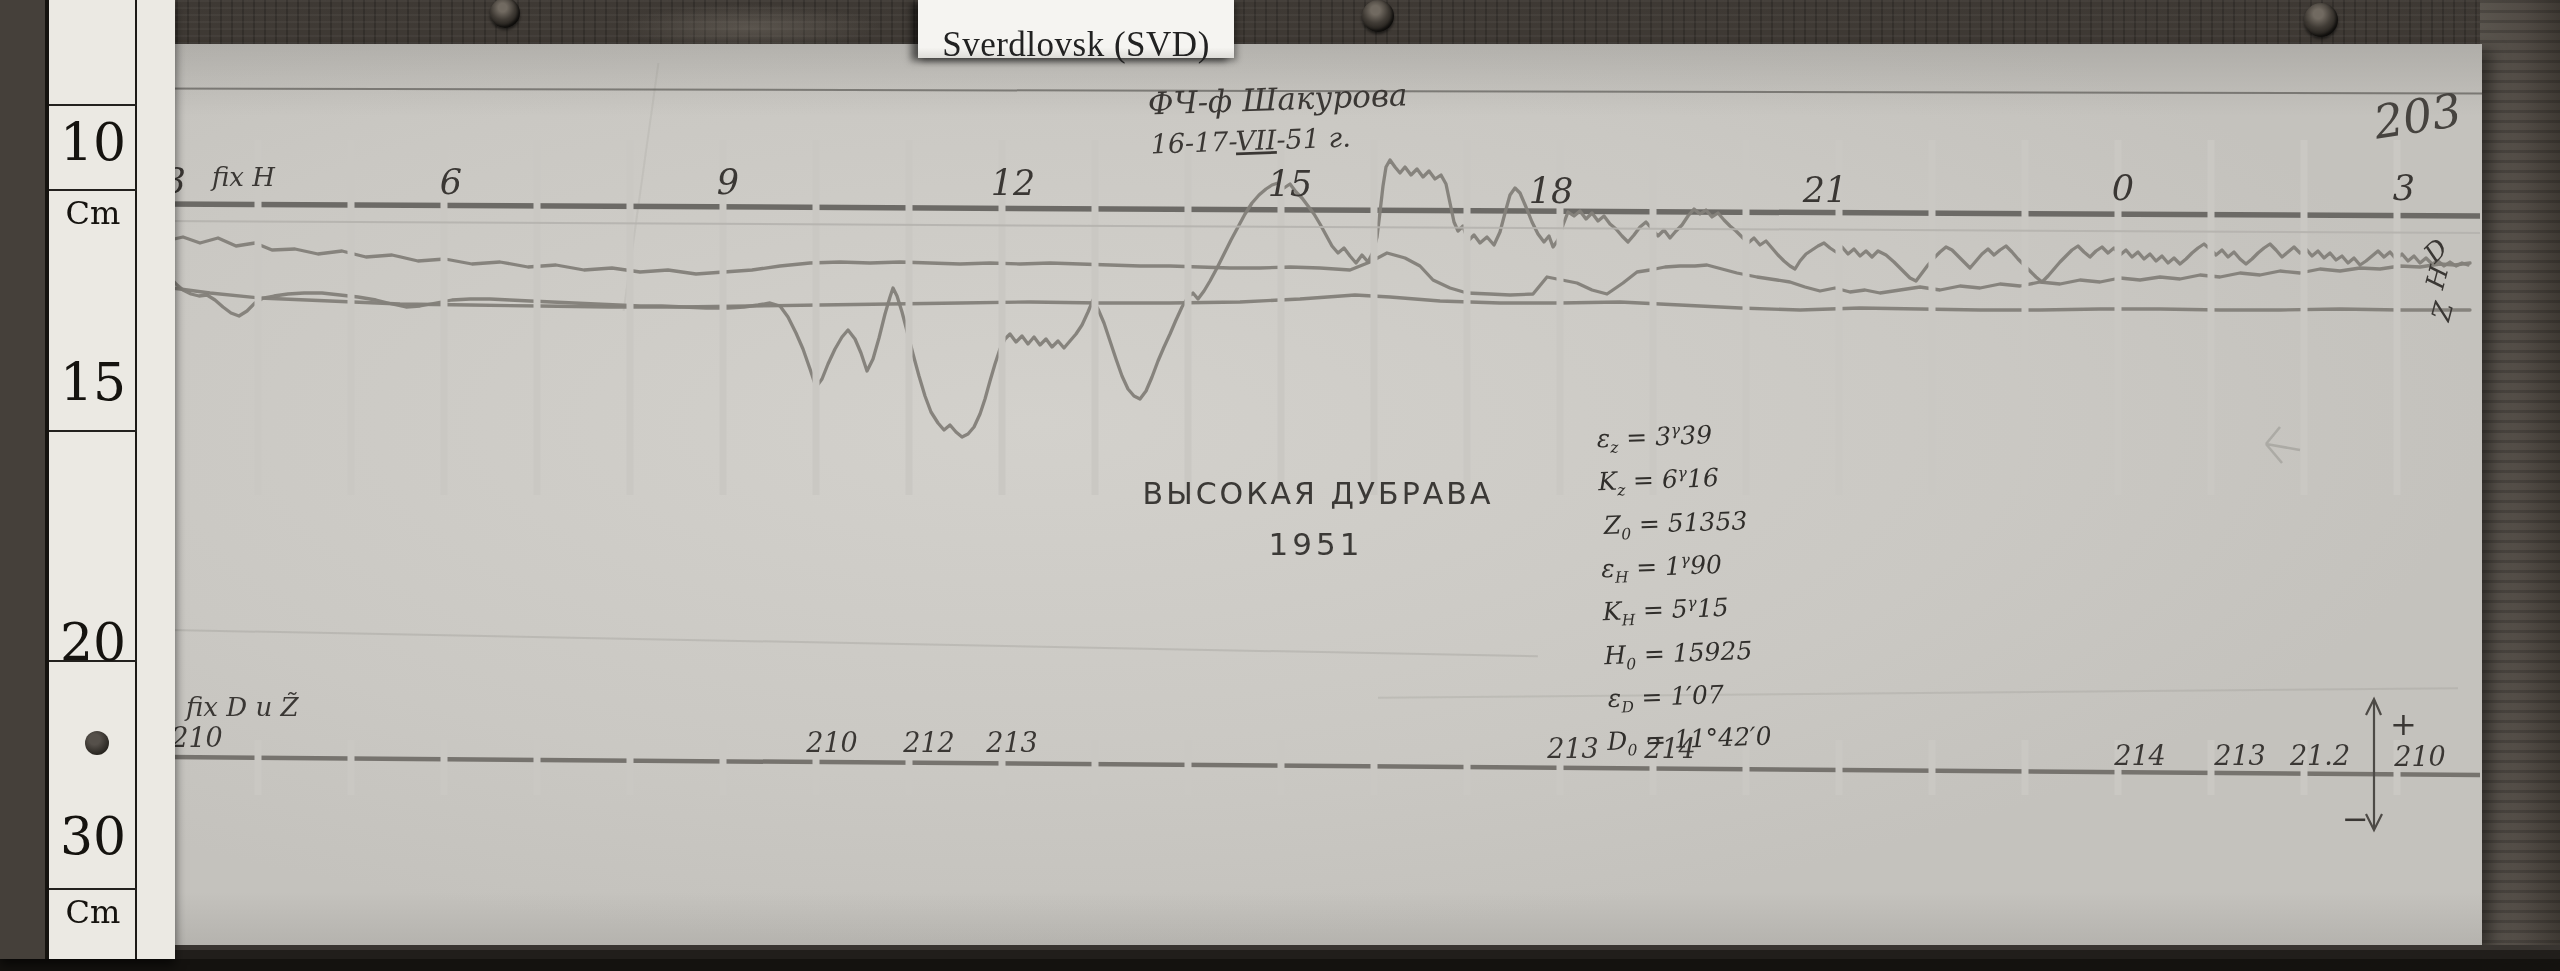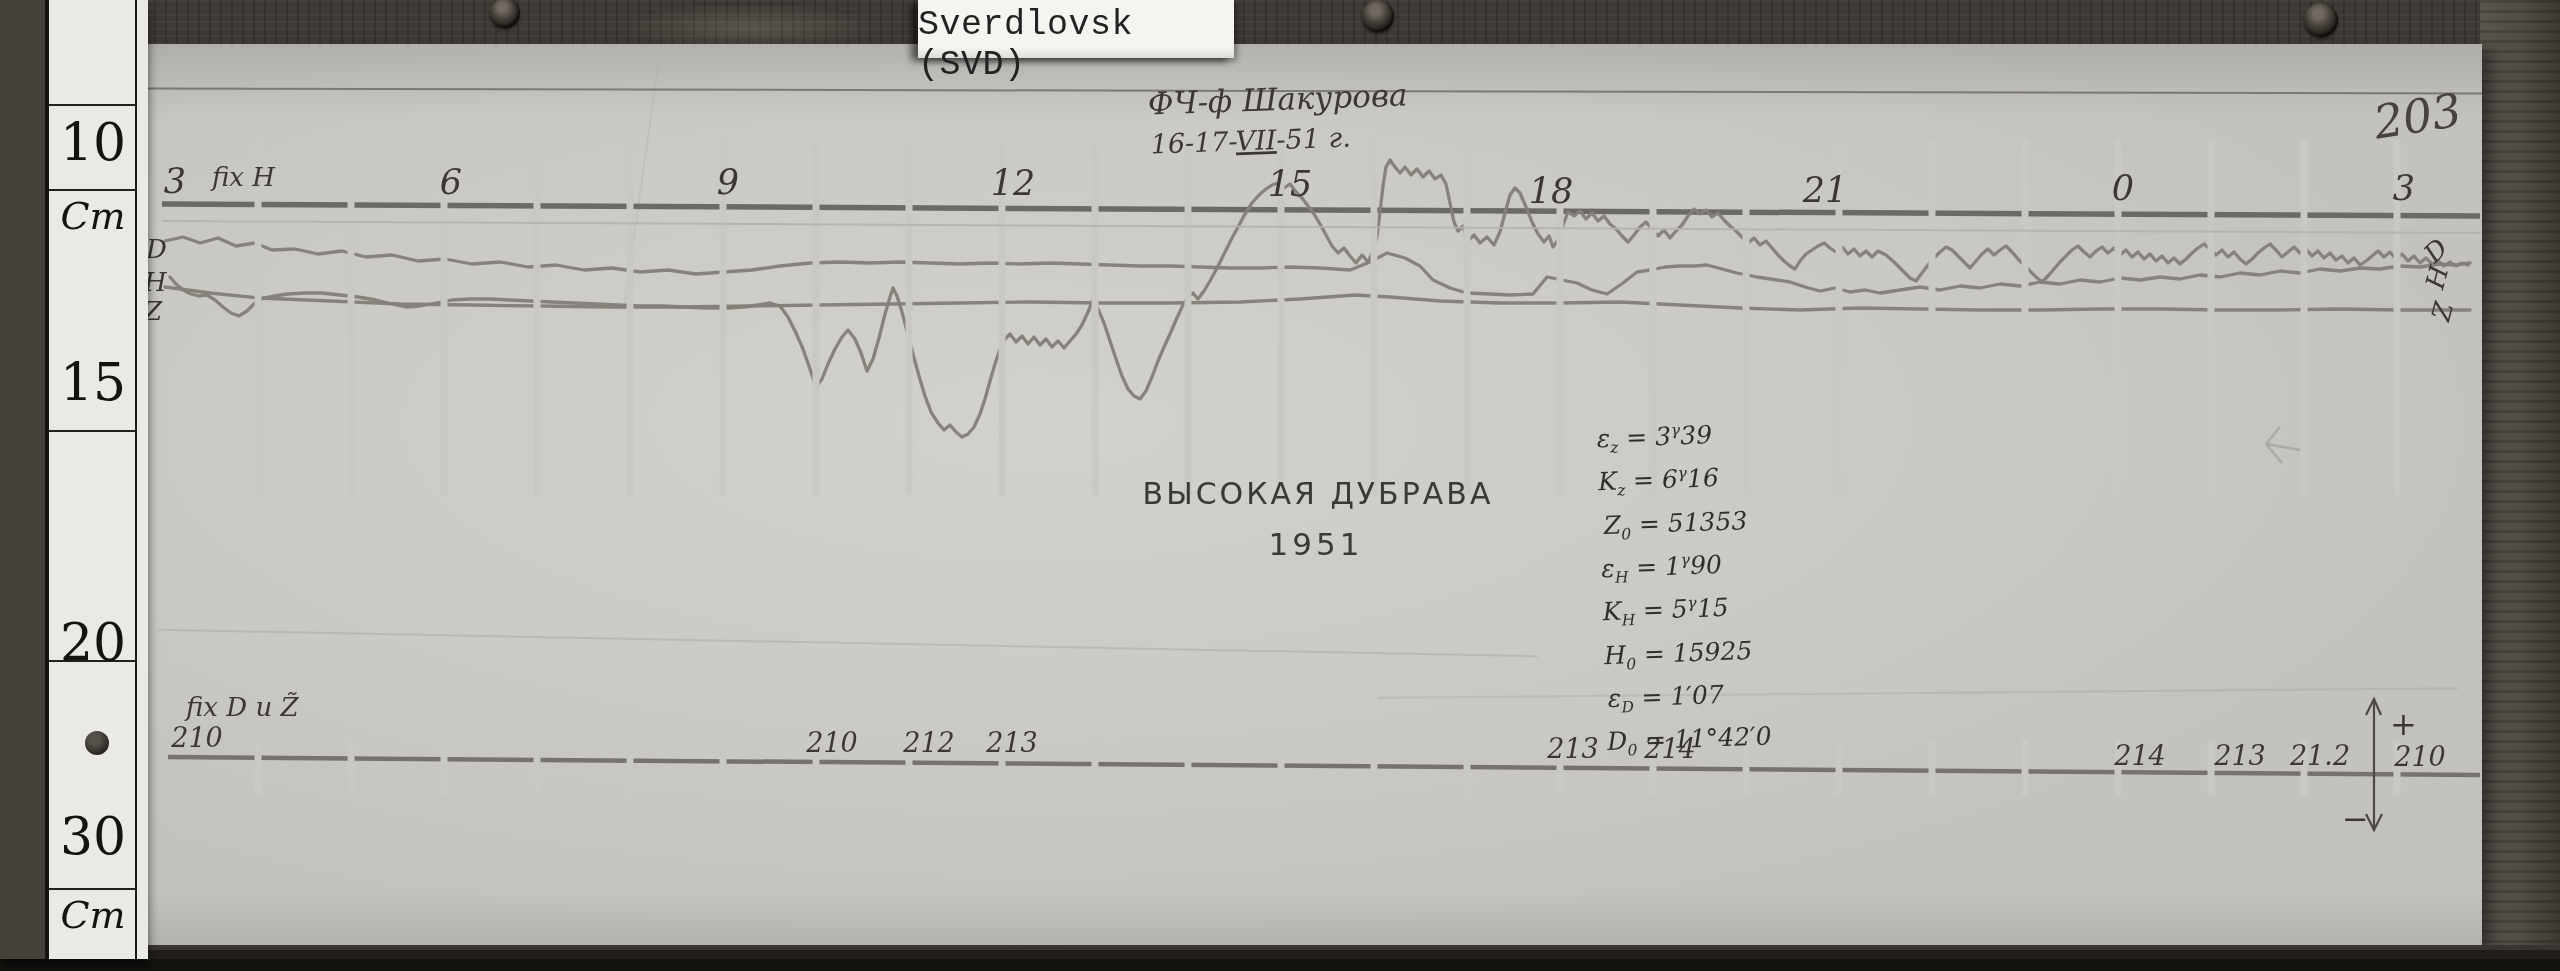--- a/index.html
+++ b/index.html
@@ -24,36 +24,36 @@
       radial-gradient(62% 58% at 38% 42%, #d3d1cc 0%, #cac8c3 68%, #c4c2bd 100%);
     box-shadow: 9px 5px 14px rgba(15,13,11,.5);}
   .fold-line{position:absolute;left:0;top:46px;width:100%;height:2px;
     background:rgba(66,64,60,.55);transform:rotate(.12deg);}
   .crease{position:absolute;background:rgba(100,98,94,.16);}
   .crease1{left:10px;top:598px;width:1380px;height:2px;transform:rotate(1.1deg);}
   .crease2{left:1230px;top:648px;width:1080px;height:2px;transform:rotate(-.5deg);opacity:.8;}
   .crease3{left:492px;top:18px;width:2px;height:250px;transform:rotate(8deg);opacity:.55;}
   .ruler{position:absolute;left:0;top:0;width:148px;height:959px;
     background:linear-gradient(90deg,#45403a 0 45px,#15130f 45px 49px,#ebe9e3 49px 100%);
-    box-shadow:0 6px 10px rgba(0,0,0,.6);}
+    box-shadow:0 6px 10px rgba(0,0,0,.6);padding-left:27px;}
   .ruler-edge{position:absolute;top:0;left:135px;width:2px;height:100%;background:#1c1a17;}
   .ruler-line{position:absolute;left:49px;width:88px;height:2px;background:#23211e;}
   .ruler-num{position:absolute;left:49px;width:88px;text-align:center;
     font-family:"DejaVu Serif",serif;font-size:52px;color:#15130f;}
-  .ruler-cm{font-style:italic;font-size:38px;}
+  .ruler-cm{font-size:32px;}
   .ruler-dot{position:absolute;left:85px;top:731px;width:24px;height:24px;border-radius:50%;
     background:radial-gradient(circle at 40% 35%,#55504a 0 25%,#2a2722 70%,#1a1814 100%);}
   .screw{position:absolute;border-radius:50%;
     background:radial-gradient(circle at 42% 32%,#716a61 0 16%,#403b35 45%,#221f1b 72%,#141210 100%);
     box-shadow:0 2px 3px rgba(0,0,0,.55), inset -2px -2px 3px rgba(0,0,0,.6);}
   .label-card{position:absolute;left:918px;top:0;width:316px;height:58px;
     background:linear-gradient(180deg,#f5f4f1 0 82%,#dddcd8 100%);
     box-shadow:-7px 3px 7px rgba(0,0,0,.55), 3px 3px 6px rgba(0,0,0,.35);
     display:flex;align-items:center;justify-content:center;}
-  .label-card span{font-family:Liberation Mono, monospace;font-size:35px;color:#222;letter-spacing:.5px;margin-top:32px;}
+  .label-card span{font-family:Liberation Serif, serif;font-size:35px;color:#222;letter-spacing:.5px;margin-top:32px;}
   svg.chart{position:absolute;left:0;top:0;}
   .trace{fill:none;stroke:#83807a;stroke-width:3.3;stroke-linejoin:round;stroke-linecap:round;opacity:.96;}
   .axis{fill:none;stroke:#6c6a66;stroke-width:5.5;}
   .baseline{fill:none;stroke:#76736e;stroke-width:4.5;}
   .echo{fill:none;stroke:#b5b3ae;stroke-width:2;opacity:.9;}
   .arr{fill:none;stroke:#4d4a46;stroke-width:2.2;}
   .faint-arr{fill:none;stroke:#a3a19c;stroke-width:2.6;opacity:.75;}
   text{fill:#3a3734;}
   .t-hw{font-family:"DejaVu Serif",serif;font-style:italic;}
   .t-hour{font-size:35px;}

